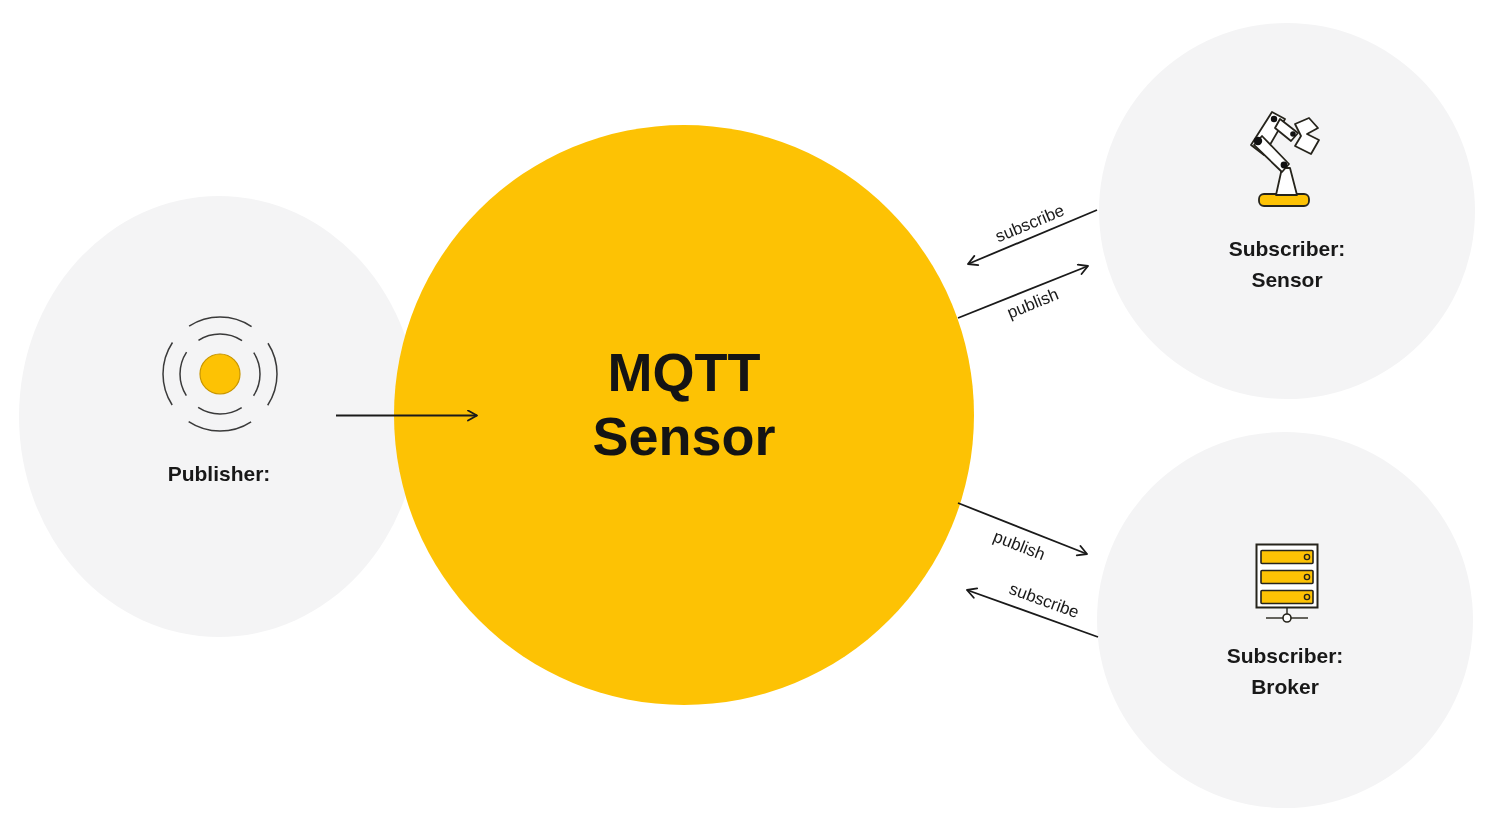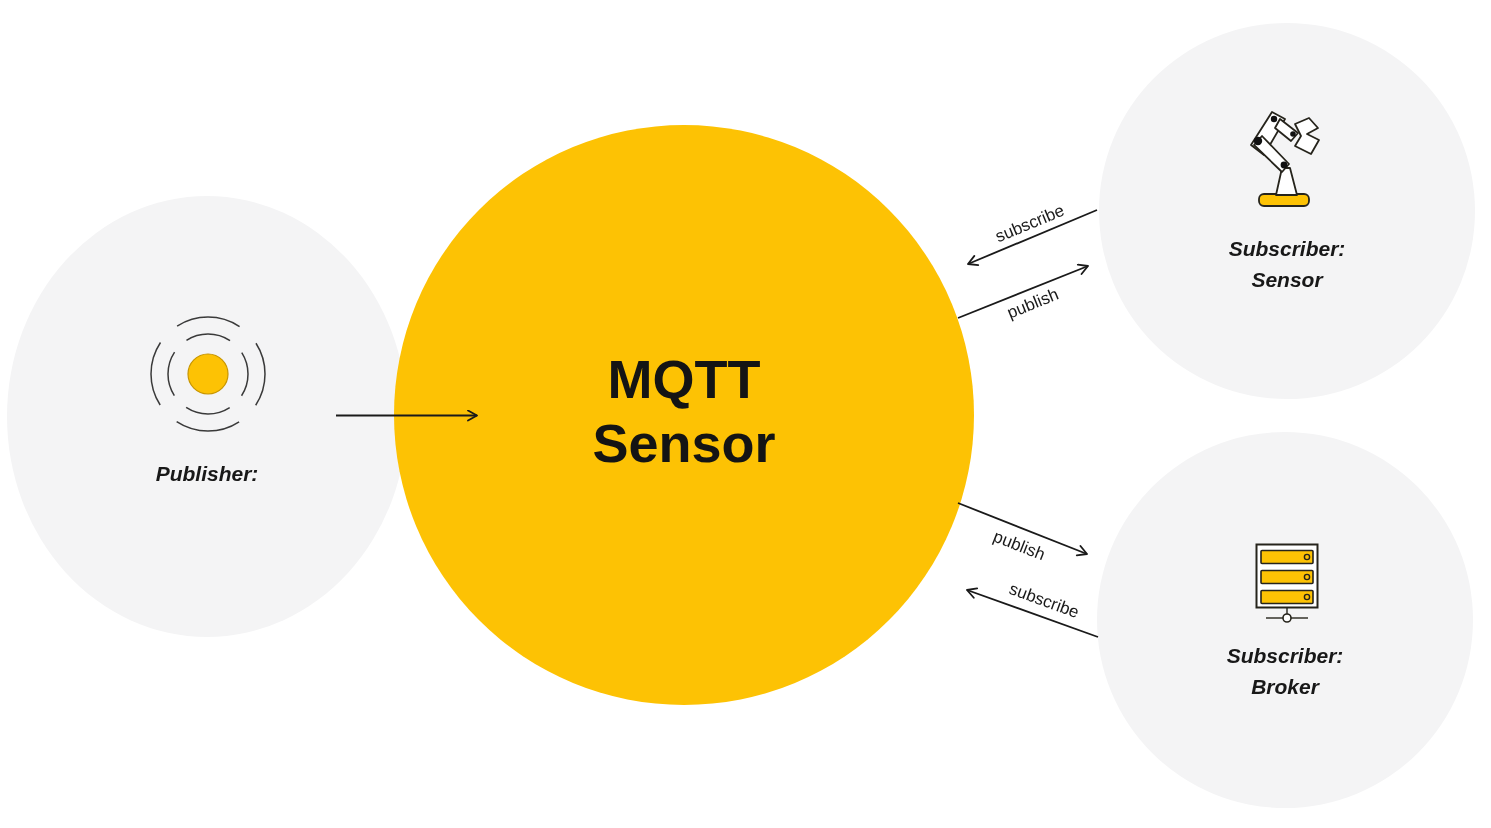--- a/index.html
+++ b/index.html
@@ -18,21 +18,20 @@
 
   .node-label {
     position: absolute;
     left: 0;
     width: 100%;
     text-align: center;
     font-size: 21px;
     line-height: 31px;
     font-weight: 700;
     color: #181818;
-    font-style: italic;
   }
   .broker-title {
     position: absolute;
     left: 0;
     width: 100%;
     text-align: center;
     font-size: 54px;
     line-height: 64px;
     font-weight: 700;
     color: #141414;
@@ -52,33 +51,33 @@
     color: #1a1a1a;
     white-space: nowrap;
     transform: translate(-50%, -50%) rotate(var(--rot, 0deg));
   }
 </style>
 </head>
 <body>
 
 <div class="canvas">
 
-  <div class="node node--gray" style="left:7px; top:196px; width:400px; height:441px;">
+  <div class="node node--gray" style="left:19px; top:196px; width:400px; height:441px;">
     <svg class="icon" style="left:141px; top:118px;" width="120" height="120" viewBox="0 0 120 120">
       <circle cx="60" cy="60" r="40" fill="none" stroke="#3a3a3a" stroke-width="1.5" stroke-dasharray="46 16.83" stroke-dashoffset="23"></circle>
       <circle cx="60" cy="60" r="57" fill="none" stroke="#3a3a3a" stroke-width="1.5" stroke-dasharray="66 23.53" stroke-dashoffset="33"></circle>
       <circle cx="60" cy="60" r="20" fill="#fdc204" stroke="#c79500" stroke-width="1.2"></circle>
     </svg>
     <div class="node-label" style="top:262px;">
       <div>Publisher:</div>
     </div>
   </div>
 
   <div class="node node--yellow" style="left:394px; top:125px; width:580px; height:580px;">
-    <div class="broker-title" style="top:222px;">
+    <div class="broker-title" style="top:215px;">
       <div>MQTT</div>
       <div>Sensor</div>
     </div>
   </div>
 
   <div class="node node--gray" style="left:1099px; top:23px; width:376px; height:376px;">
     <svg class="icon" style="left:140px; top:85px;" width="90" height="100" viewBox="0 0 90 100">
       <g fill="#ffffff" stroke="#26241c" stroke-width="1.8" stroke-linejoin="round">
         <rect x="20" y="86" width="50" height="12" rx="5" fill="#fdc204"></rect>
         <path d="M37 87 L58 87 L51 60 L43 60 Z"></path>

